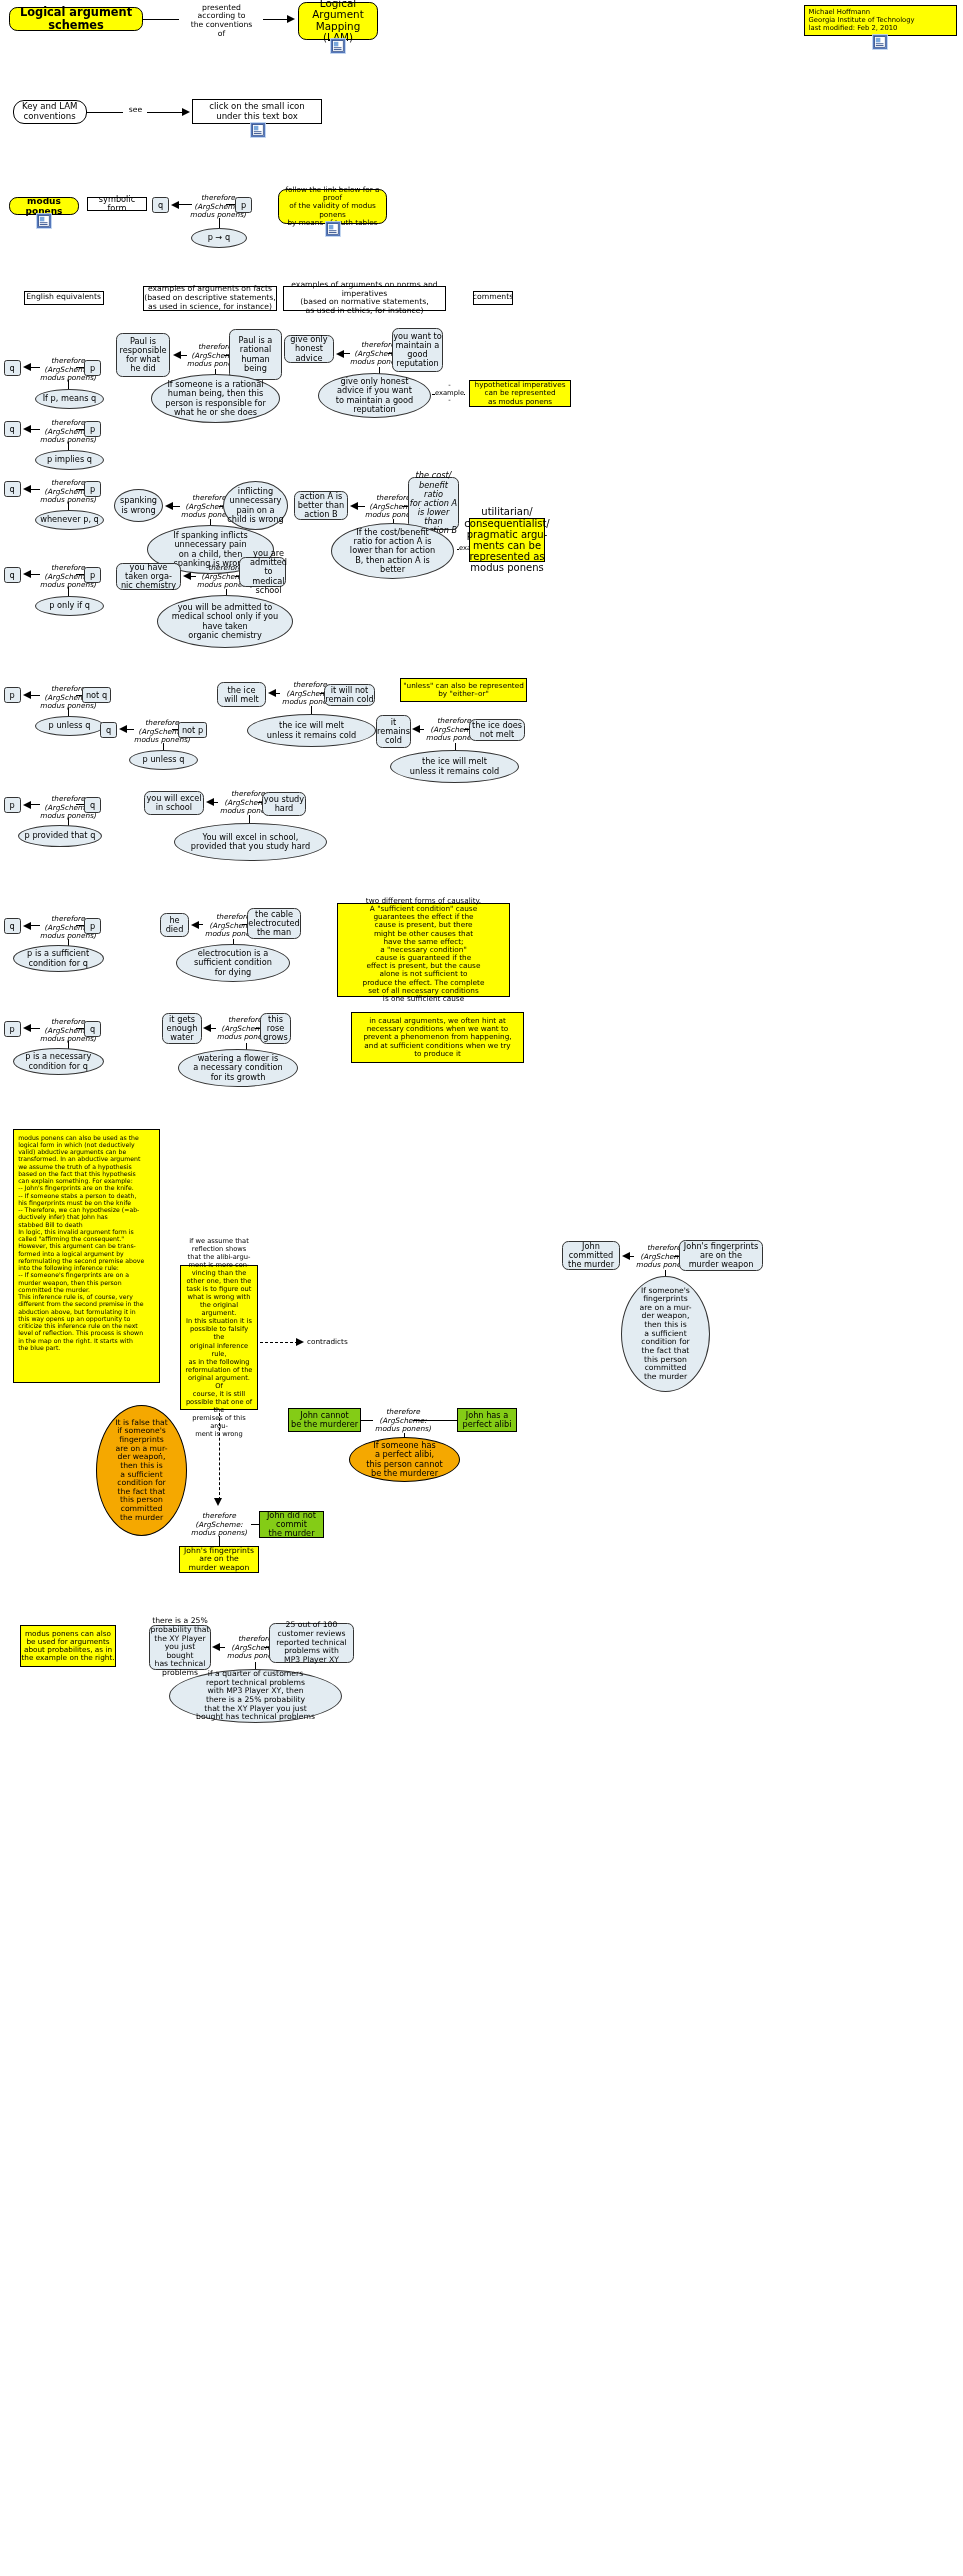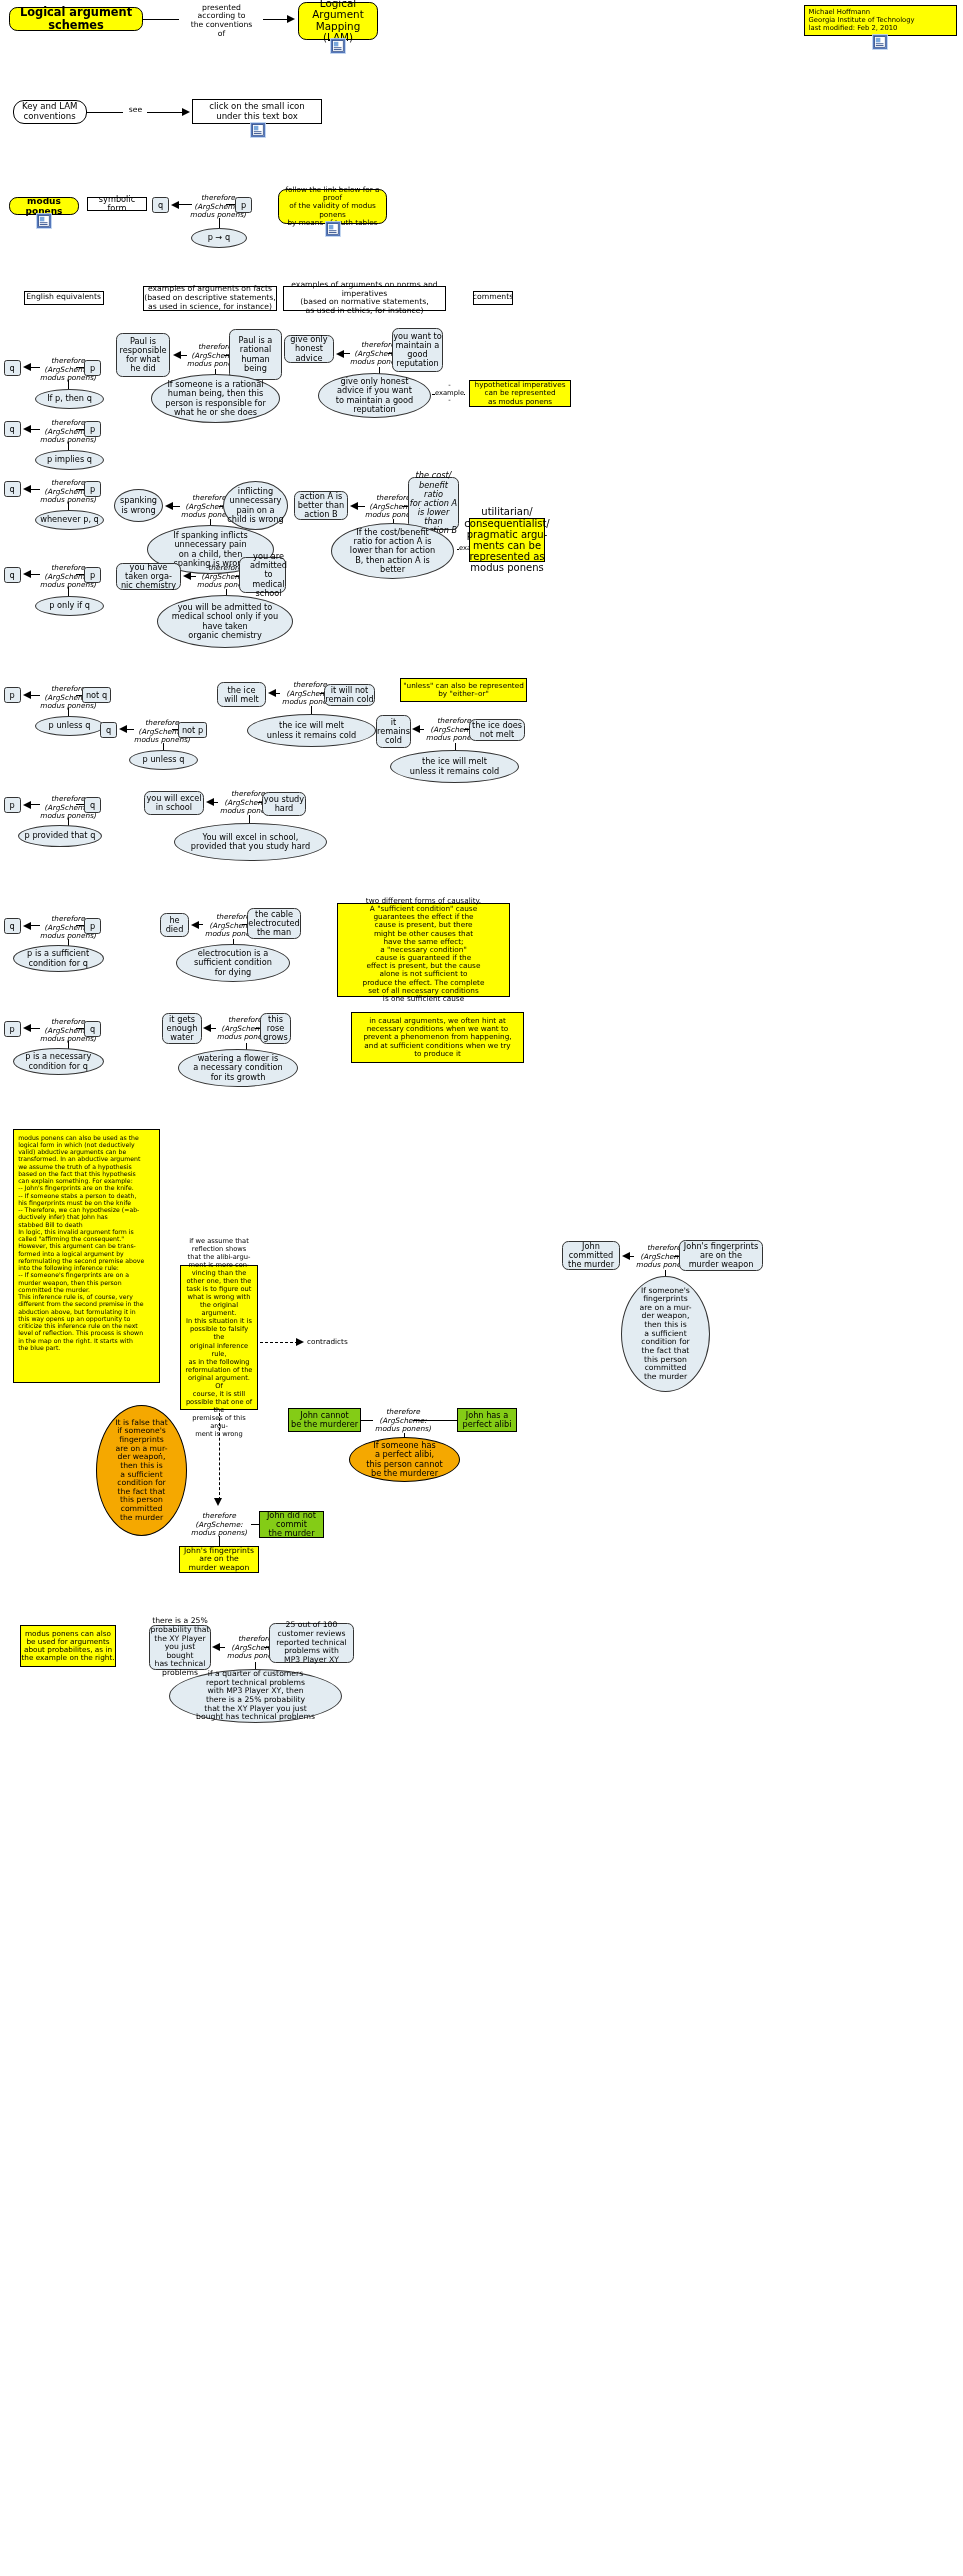--- a/index.html
+++ b/index.html
@@ -220,21 +220,21 @@
 
   <div class="node blue-sq" style="left:3.6px;top:360px;width:17px;height:16.3px;font-size:8.2px;">q</div>
   <div class="arrow-l" style="left:23px;top:363px;"></div>
   <div class="line hline" style="left:31px;top:367px;width:9px;"></div>
   <div class="node plain ital" style="left:35px;top:357px;width:67px;height:25.4px;font-size:7.3px;flex-direction:column;">therefore
 (ArgScheme:
 modus ponens)</div>
   <div class="line hline" style="left:76px;top:367px;width:9px;"></div>
   <div class="node blue-sq" style="left:84px;top:360px;width:17px;height:16.3px;font-size:8.2px;">p</div>
   <div class="line vline" style="left:68px;top:380px;height:11px;"></div>
-  <div class="node ellipse" style="left:35px;top:389px;width:69px;height:20px;font-size:8.2px;">If p, then q</div>
+  <div class="node ellipse" style="left:35px;top:389px;width:69px;height:20px;font-size:8.2px;">If p, means q</div>
 
   <div class="node blue" style="left:116px;top:333px;width:54px;height:44px;font-size:8.2px;">Paul is
 responsible
 for what
 he did</div>
   <div class="arrow-l" style="left:173px;top:351px;"></div>
   <div class="line hline" style="left:180px;top:355px;width:7.3px;"></div>
   <div class="node plain ital" style="left:182px;top:343px;width:67px;height:25.4px;font-size:7.3px;flex-direction:column;">therefore
 (ArgScheme:
 modus ponens)</div>
@@ -357,21 +357,21 @@
 
   <div class="node blue" style="left:116px;top:563px;width:65px;height:27px;font-size:8.2px;">you have
 taken orga-
 nic chemistry</div>
   <div class="arrow-l" style="left:183px;top:572px;"></div>
   <div class="line hline" style="left:191px;top:576px;width:5.4px;"></div>
   <div class="node plain ital" style="left:192px;top:564px;width:67px;height:25.4px;font-size:7.3px;flex-direction:column;">therefore
 (ArgScheme:
 modus ponens)</div>
   <div class="line hline" style="left:235px;top:576px;width:5.4px;"></div>
-  <div class="node blue" style="left:239px;top:557px;width:47px;height:36px;font-size:8.2px;padding-left:12px;">you are
+  <div class="node blue" style="left:239px;top:557px;width:47px;height:30px;font-size:8.2px;padding-left:12px;">you are
 admitted
 to medical
 school</div>
   <div class="line vline" style="left:226px;top:589px;height:11px;"></div>
   <div class="node ellipse" style="left:157px;top:595px;width:136px;height:53px;font-size:8.2px;">you will be admitted to
 medical school only if you
 have taken
 organic chemistry</div>
 
   <div class="node blue-sq" style="left:3.6px;top:687px;width:17px;height:16.3px;font-size:8.2px;">p</div>

